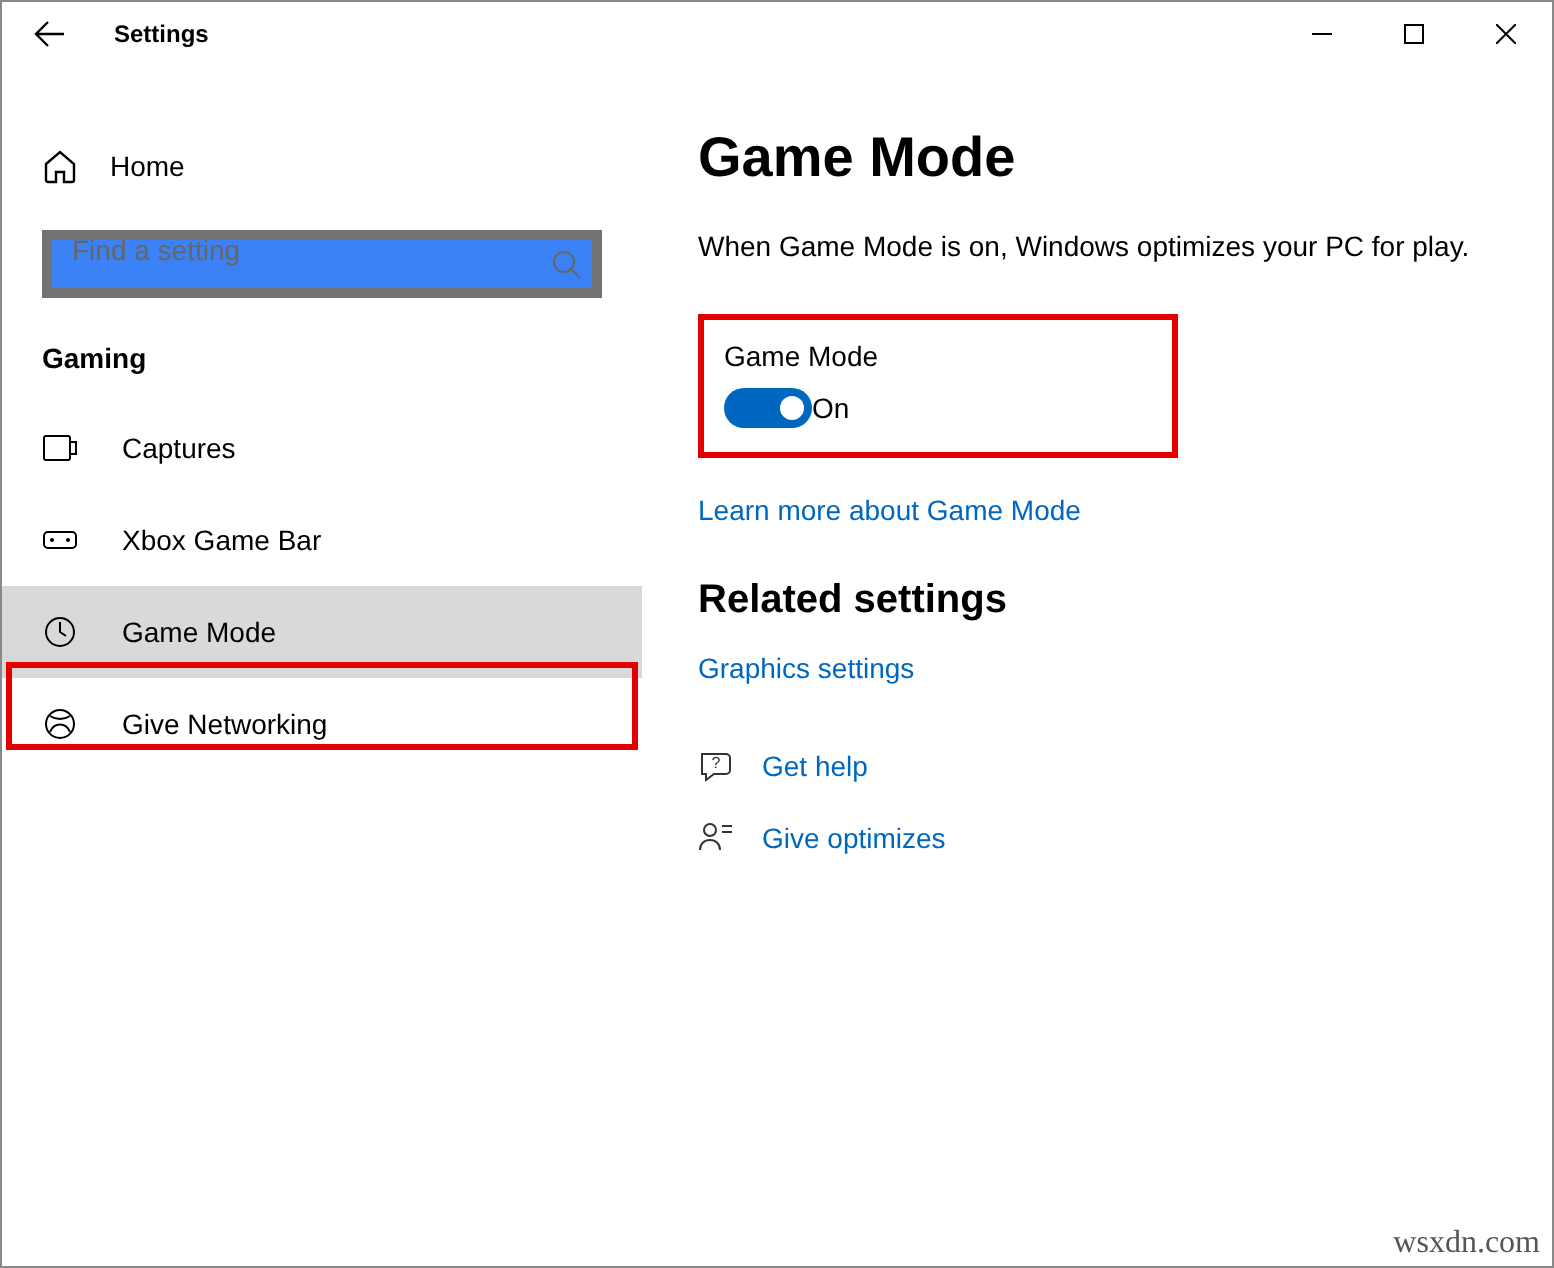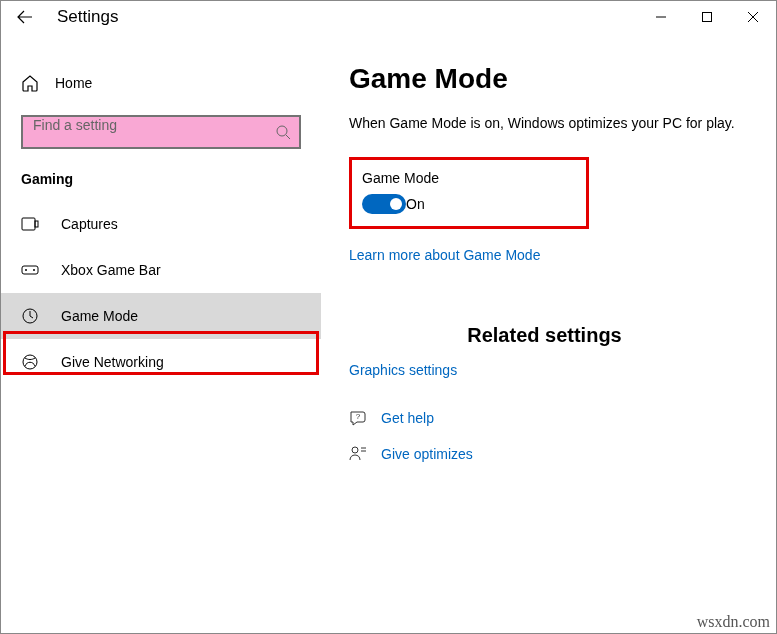--- a/index.html
+++ b/index.html
@@ -1,44 +1,44 @@
 <!DOCTYPE html>
 <html><head>
 <meta charset="utf-8">
 <style>
   * { box-sizing: border-box; margin: 0; padding: 0; font-family: "Segoe UI", Arial, sans-serif; }
   body { width: 777px; height: 634px; background: #fff; position: relative; border: 1px solid #888; overflow: hidden; }
   .titlebar { height: 32px; display: flex; align-items: center; }
   .back-btn { width: 48px; height: 32px; display: flex; align-items:center; justify-content:center; }
-  .title { font-size: 17px; margin-left: 8px; }
+  .title { font-size: 12px; margin-left: 8px; font-weight: bold; }
   .win-controls { position:absolute; right:0; top:0; display:flex; }
   .win-btn { width:46px; height:32px; display:flex; align-items:center; justify-content:center; }
   .layout { display:flex; height: calc(634px - 32px); }
   .sidebar { width: 320px; padding-top: 30px; position:relative; }
   .home-row { display:flex; align-items:center; padding: 0 20px; height: 40px; gap: 16px; font-size: 14px; }
   .search { margin: 12px 20px 22px 20px; position:relative; }
-  .search input { width: 100%; height: 34px; border:2px solid #737373; padding: 0 34px 14px 10px; font-size: 14px; background:#f9a8d4; color:#333; }
+  .search input { width: 100%; height: 34px; border:5px solid #737373; padding: 0 34px 14px 10px; font-size: 14px; background:#3b82f6; color:#333; }
   .search input::placeholder { color:#666; }
   .search .sicon { position:absolute; right:10px; top:50%; transform:translateY(-50%); }
   .cat-head { font-weight:700; font-size:14px; padding: 0 20px 14px 20px; }
   .nav-item { display:flex; align-items:center; height:46px; padding:0 20px; gap:22px; font-size:14px; position:relative; }
   .nav-item.selected { background:#d9d9d9; }
   .red-box-1 { position:absolute; left:2px; top:298px; width:316px; height:44px; border:3px solid #e30000; pointer-events:none; }
   .content { flex:1; padding: 30px 36px 0 28px; }
   .page-title { font-size:28px; font-weight:600; margin-bottom:20px; }
   .intro { font-size:14px; margin-bottom:26px; }
   .toggle-block { border:3px solid #e30000; padding:10px 10px 12px 10px; width:240px; }
   .toggle-label { font-size:14px; margin-bottom:8px; }
   .toggle-row { display:flex; align-items:center; }
   .toggle { width:44px; height:20px; background:#0067c0; border-radius:10px; position:relative; }
   .toggle .knob { width:12px; height:12px; background:#fff; border-radius:50%; position:absolute; right:4px; top:4px; }
   .toggle-state { font-size:14px; }
   .link { color:#0067c0; font-size:14px; display:inline-block; }
   .learn-link { margin-top:18px; }
-  .related-head { font-size:20px; font-weight:600; margin-top:60px; margin-bottom:14px;text-align:center; }
+  .related-head { font-size:20px; font-weight:600; margin-top:24px; margin-bottom:14px; }
   .help-row { display:flex; align-items:center; gap:14px; margin-top:30px; }
   .help-row + .help-row { margin-top:18px; }
   .watermark { position:absolute; right:6px; bottom:2px; font-size:16px; color:#555;font-family:Liberation Serif, serif; }
   svg { display:block; }
 </style>
 </head>
 <body>
 
 <div class="titlebar">
   <div class="back-btn">

